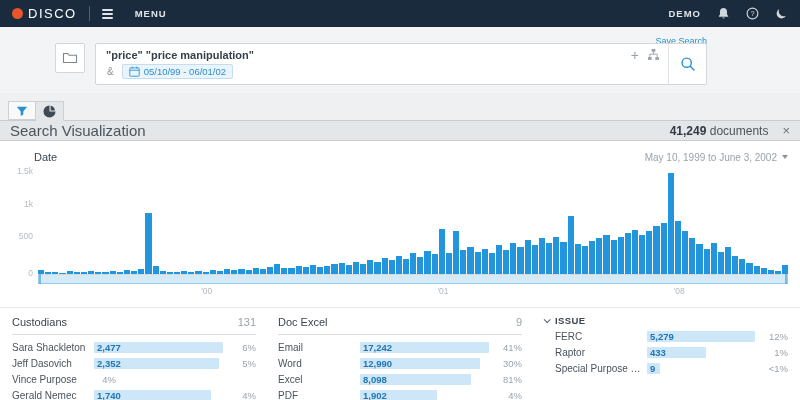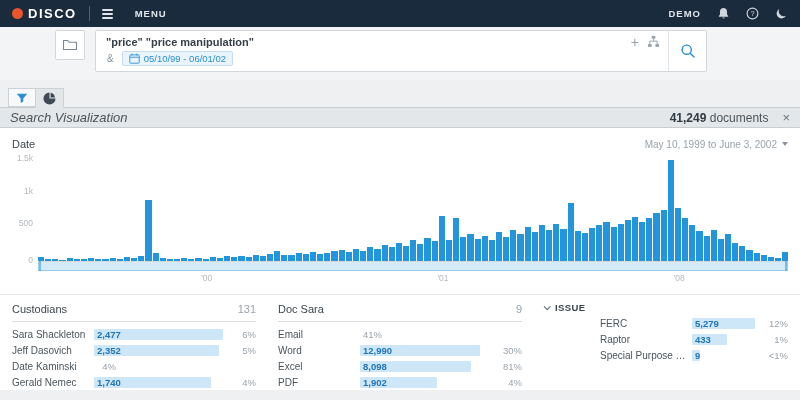--- a/index.html
+++ b/index.html
@@ -7,21 +7,21 @@
   body {
     background:#eef0f2;
     font-family:"Liberation Sans","DejaVu Sans",sans-serif;
     color:#3c4650;
   }
   
   .navbar{height:27px;background:#1b2b3e;display:flex;align-items:center;justify-content:space-between;padding:0 12px;}
   .nav-left{display:flex;align-items:center;}
   .brand{display:flex;align-items:center;gap:5px;cursor:pointer;}
   .logo-dot{width:11px;height:11px;border-radius:50%;background:#e8542b;display:inline-block;}
-  .brand-name{color:#fff;font-weight:bold;font-size:13px;letter-spacing:1.5px;}
+  .brand-name{color:#fff;font-weight:normal;font-size:13px;letter-spacing:1.5px;}
   .nav-divider{width:1px;height:15px;background:rgba(255,255,255,.25);margin:0 12px;}
   .menu-btn{display:flex;align-items:center;gap:22px;background:none;border:none;cursor:pointer;}
   .hamburger{display:inline-flex;flex-direction:column;gap:2px;}
   .hamburger i{display:block;width:11px;height:2px;background:#dfe5ea;border-radius:1px;}
   .menu-label{color:#dfe5ea;font-size:9.5px;font-weight:bold;letter-spacing:1px;}
   .nav-right{display:flex;align-items:center;gap:16px;}
   .account{color:#dfe5ea;font-size:9.5px;font-weight:bold;letter-spacing:1px;cursor:pointer;}
   .nav-icon{display:inline-flex;align-items:center;cursor:pointer;line-height:0;}
   
   .search-area{padding:3px 93px 8px 55px;background:#f2f4f5;}
@@ -42,27 +42,27 @@
   .date-chip-text{font-size:9.5px;color:#2a8fd0;}
   .search-btn{width:38px;border:none;border-left:1px solid #e0e4e7;background:#fff;display:flex;align-items:center;justify-content:center;cursor:pointer;border-radius:0 2px 2px 0;}
   
   .tabs{display:flex;margin:8px 0 0 8px;height:19px;position:relative;z-index:2;}
   .tab{width:28px;height:19px;background:#f7f9fa;border:1px solid #ccd1d5;display:flex;align-items:center;justify-content:center;cursor:pointer;line-height:0;}
   .tab + .tab{border-left:none;}
   .tab.active{background:#e4e7e9;border-bottom-color:#e4e7e9;margin-bottom:-1px;height:20px;}
   
   .panel{background:#fff;border-top:1px solid #c8cdd1;}
   .panel-header{height:20px;background:#e4e7e9;border-bottom:1px solid #c8cdd1;display:flex;align-items:center;justify-content:space-between;padding:0 10px;}
-  .panel-title{font-size:13px;color:#4a545c;font-style:italic;}
+  .panel-title{font-size:15px;color:#4a545c;}
   .panel-right{display:flex;align-items:center;gap:14px;}
   .doc-count-wrap{font-size:12px;color:#4a545c;}
   .doc-count{font-weight:bold;color:#2f3a44;}
   .close-x{font-size:13px;color:#6a737b;cursor:pointer;line-height:1;}
   
-  .date-header{display:flex;align-items:center;justify-content:space-between;padding:10px 12px 0;}
+  .date-header{display:flex;align-items:center;justify-content:space-between;padding:10px 12px 0;margin-left:22px;}
   .date-title{font-size:11px;color:#3c4650;}
   .range-sel{display:flex;align-items:center;gap:5px;cursor:pointer;}
   .range-text{font-size:10px;color:#9aa3ab;}
   .caret{width:0;height:0;border-left:3.5px solid transparent;border-right:3.5px solid transparent;border-top:4px solid #8b949c;display:inline-block;}
   
   .chart{display:flex;padding:6px 12px 0;}
   .y-axis{width:26px;display:flex;flex-direction:column;justify-content:space-between;height:106px;padding-right:5px;}
   .ytick{font-size:8.5px;color:#b3bac0;text-align:right;line-height:8px;transform:translateY(-2px);}
   .ytick:last-child{transform:translateY(2px);}
   .plot{flex:1;}
@@ -80,21 +80,21 @@
   .facet-head{display:flex;align-items:flex-start;justify-content:space-between;padding:8px 0 6px;border-bottom:1px solid #d9dde0;}
   .facet-title{font-size:11px;color:#3c4650;}
   .facet-count{font-size:11px;color:#9aa3ab;}
   .facet-body{padding-top:4px;}
   .facet-group{display:flex;align-items:center;gap:6px;height:16px;cursor:pointer;}
   .facet-group span{font-size:9.5px;font-weight:bold;color:#3c4650;letter-spacing:.4px;}
   .chev{width:5px;height:5px;border-right:1.5px solid #5a646d;border-bottom:1.5px solid #5a646d;transform:rotate(45deg) translateY(-1px);display:inline-block;}
   .facet-row{display:flex;align-items:center;height:16px;cursor:pointer;}
   .facet-row.indented{padding-left:11px;}
   .frow-label{width:78px;font-size:10px;color:#4a545c;white-space:nowrap;overflow:hidden;text-overflow:ellipsis;flex-shrink:0;}
-  .facet-row.indented .frow-label{width:88px;margin-left:45px;}
+  .facet-row.indented .frow-label{width:88px;}
   .frow-bar{flex:1;position:relative;height:11px;margin:0 7px 0 4px;}
   .frow-bar .fill{position:absolute;left:0;top:0;bottom:0;background:#cde6f8;border-radius:1px;}
   .frow-bar .val{position:absolute;left:3px;top:0;font-size:9.5px;font-weight:bold;color:#2176b4;line-height:11px;}
   .frow-pct{width:26px;text-align:right;font-size:9.5px;color:#9aa3ab;flex-shrink:0;}
 </style>
 </head>
 <body>
 
 <div class="app">
 
@@ -130,20 +130,23 @@
       </span>
       <span class="nav-icon">
         <svg width="13" height="13" viewBox="0 0 14 14">
             <path d="M11.8 9.3A5.3 5.3 0 0 1 4.7 2.2a5.3 5.3 0 1 0 7.1 7.1z" fill="#cfd6dc"></path>
           </svg>
       </span>
     </div>
   </header>
 
   <section class="search-area">
+    <div class="save-row">
+      <a class="save-link">Save Search</a>
+    </div>
     <div class="search-row">
       <button class="folder-btn">
         <svg width="16" height="14" viewBox="0 0 16 14">
             <path d="M1.5 2.5h4.2l1.4 1.8h7.4v7.2h-13z" fill="none" stroke="#7b8690" stroke-width="1.1"></path>
           </svg>
       </button>
       <div class="search-box">
         <div class="search-main">
           <div class="query-line">
             <span class="query-text">"price" "price manipulation"</span>
@@ -357,41 +360,45 @@
             </div>
             <div class="facet-row">
               <span class="frow-label">Jeff Dasovich</span>
               <span class="frow-bar">
                 <i class="fill" style="width:97%"></i>
                 <b class="val">2,352</b>
               </span>
               <span class="frow-pct">5%</span>
             </div>
             <div class="facet-row">
-              <span class="frow-label">Date Kaminski</span>
+              <span class="frow-label">Vince Purpose</span>
               <span class="frow-pct">4%</span>
             </div>
             <div class="facet-row">
               <span class="frow-label">Gerald Nemec</span>
               <span class="frow-bar">
                 <i class="fill" style="width:91%"></i>
                 <b class="val">1,740</b>
               </span>
               <span class="frow-pct">4%</span>
             </div>
           </div>
         </div>
         <div class="facet-col">
           <div class="facet-head">
-            <span class="facet-title">Doc Sara</span>
+            <span class="facet-title">Doc Excel</span>
             <span class="facet-count">9</span>
           </div>
           <div class="facet-body">
             <div class="facet-row">
               <span class="frow-label">Email</span>
+              <span class="frow-bar">
+                <i class="fill" style="width:100%"></i>
+                <b class="val">17,242</b>
+              </span>
               <span class="frow-pct">41%</span>
             </div>
             <div class="facet-row">
               <span class="frow-label">Word</span>
               <span class="frow-bar">
                 <i class="fill" style="width:93%"></i>
                 <b class="val">12,990</b>
               </span>
               <span class="frow-pct">30%</span>
             </div>

